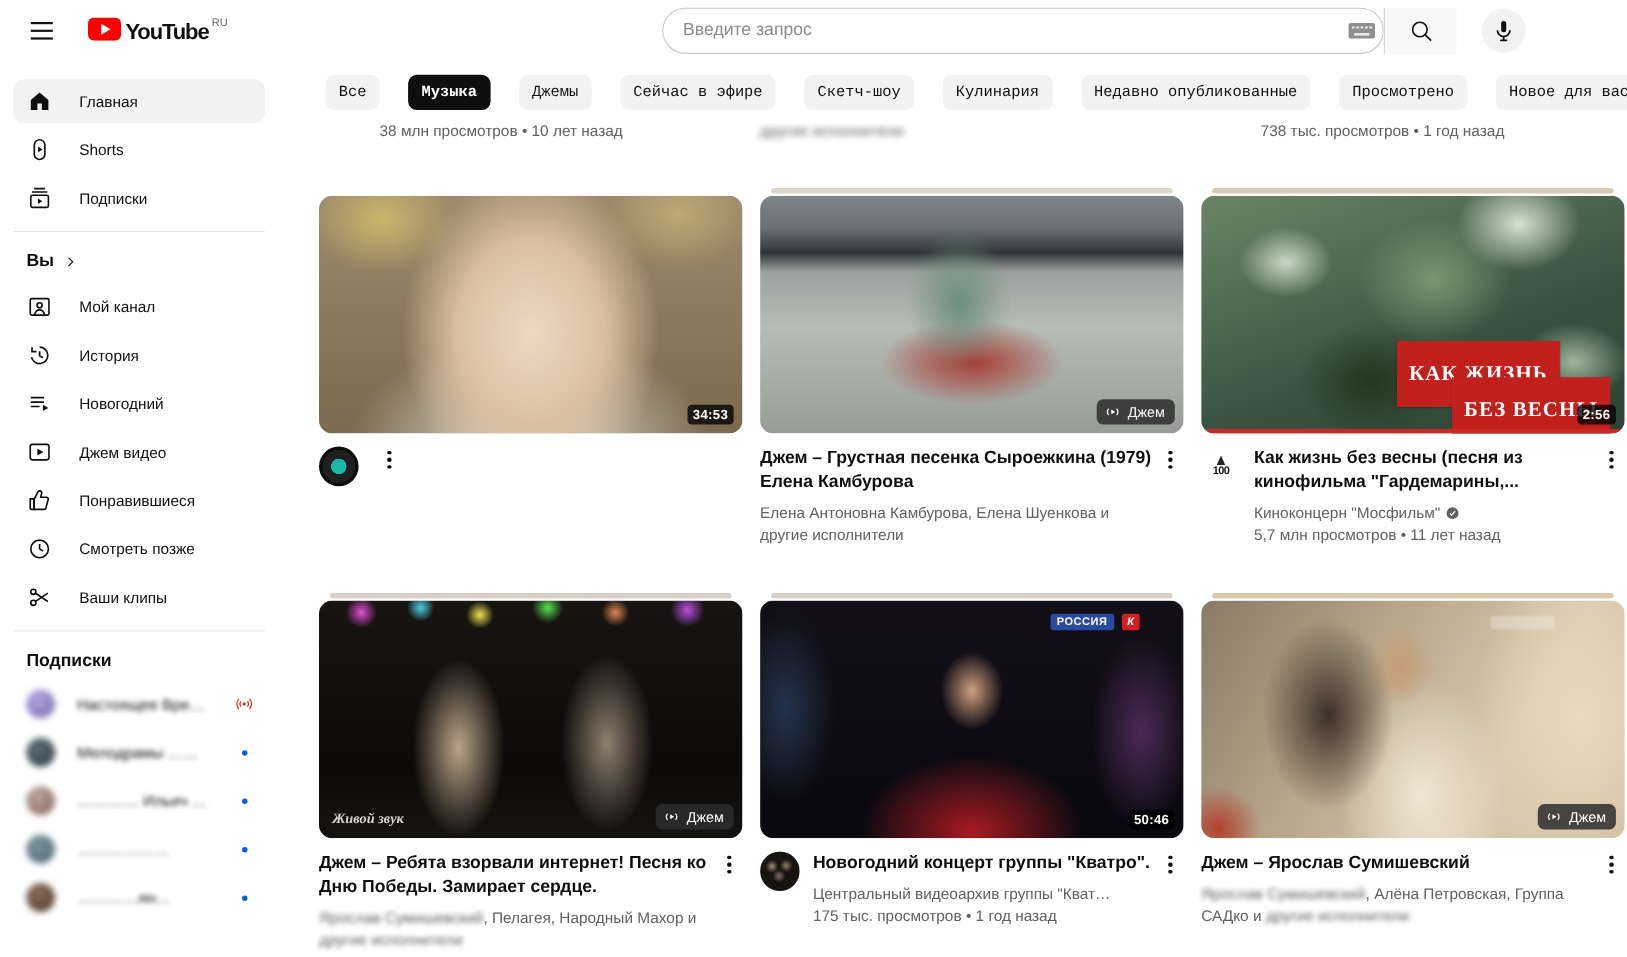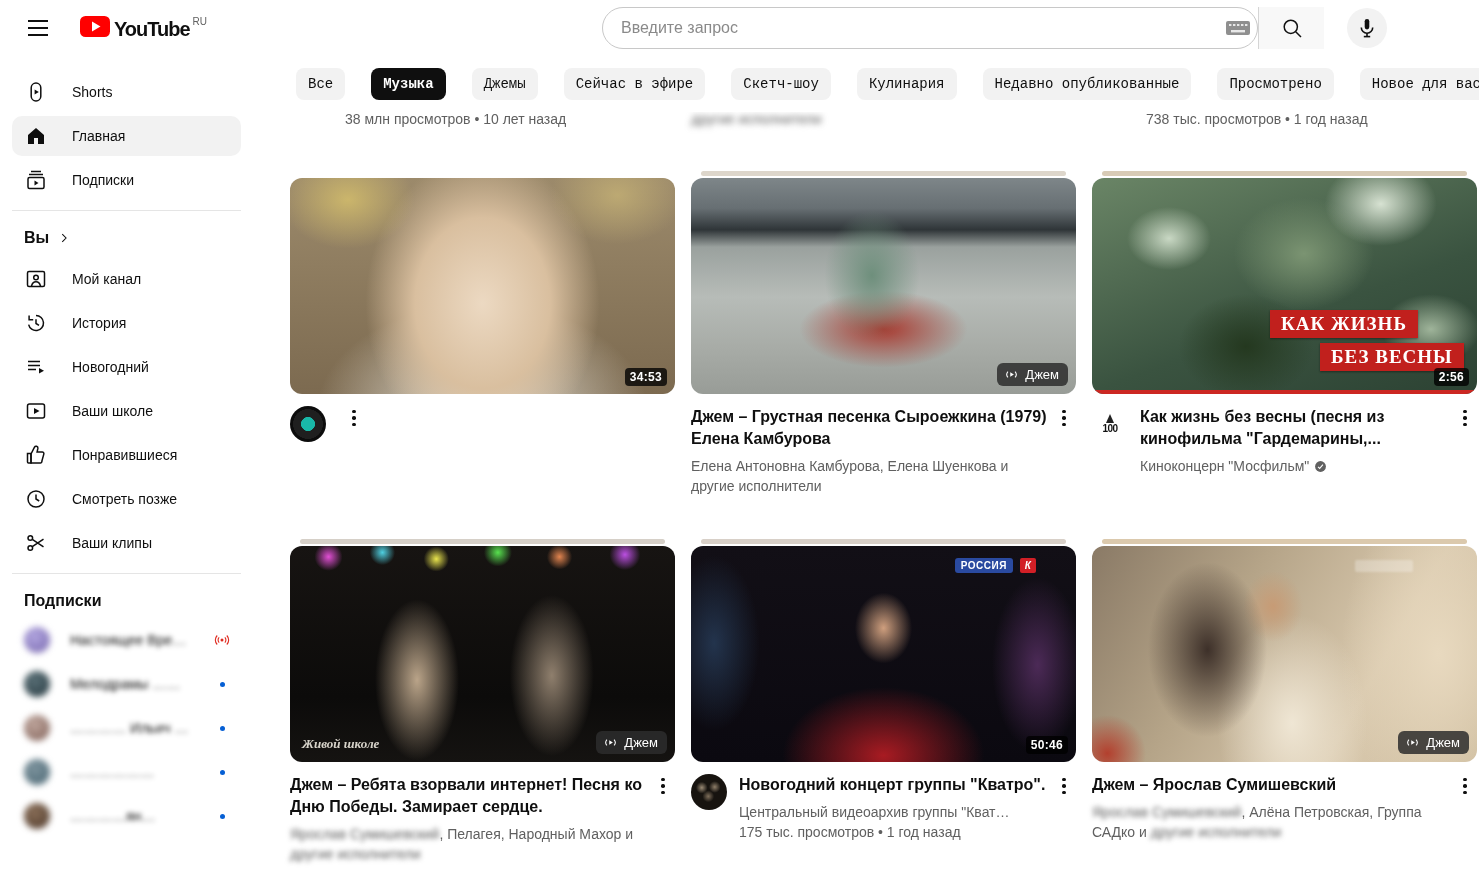--- a/index.html
+++ b/index.html
@@ -109,21 +109,21 @@
     radial-gradient(65px 125px at 6% 45%, #23344d, transparent 70%),
     linear-gradient(180deg,#120f16,#0b0910);}
   .t6{background:
     radial-gradient(55px 55px at 4% 96%, #b3402e, transparent 70%),
     radial-gradient(85px 125px at 30% 48%, #3d3029, transparent 70%),
     radial-gradient(44px 52px at 47% 28%, #c79b75, transparent 68%),
     radial-gradient(100px 145px at 52% 82%, #efe6d4, transparent 75%),
     radial-gradient(130px 210px at 90% 50%, #e8d9bf, transparent 75%),
     linear-gradient(120deg,#8a7a66,#b5a488 35%,#d9c9ae 70%,#cdbc9e);}
 
-  .banner { position:absolute; background:#c1201d; color:#fff; font-family:"Liberation Serif","DejaVu Serif",serif; font-weight:700; font-size:19px; letter-spacing:1px; padding:3px 11px; box-shadow:0 1px 2px rgba(0,0,0,.4); }
+  .banner { position:absolute; background:#c1201d; color:#fff; font-family:"Liberation Serif","DejaVu Serif",serif; font-weight:700; font-size:19px; letter-spacing:1px; padding:19px 11px; box-shadow:0 1px 2px rgba(0,0,0,.4); }
   .b1 { left:178px; top:132px; } .b2 { left:228px; top:165px; }
   .redbar { position:absolute; left:0; right:0; bottom:0; height:4px; background:#cc2722; }
   .live-sound { position:absolute; left:12px; bottom:10px; color:#e8e4da; font-family:"Liberation Serif","DejaVu Serif",serif; font-style:italic; font-weight:700; font-size:13px; opacity:.92; }
   .rusbadge { position:absolute; top:12px; right:40px; display:flex; align-items:center; gap:7px; }
   .rus-b { background:#2a4aa0; color:#fff; font-size:10px; font-weight:700; letter-spacing:.5px; padding:2px 6px; border-radius:3px; }
   .rus-k { background:#d21f26; color:#fff; font-size:10px; font-weight:700; font-style:italic; padding:2px 5px; border-radius:2px; }
   .wm { position:absolute; top:14px; right:64px; width:58px; height:12px; background:rgba(255,255,255,.28); border-radius:2px; filter:blur(1.2px); }
 
   .av-vinyl { background:radial-gradient(circle at 50% 50%, #19b8a8 0 27%, #1f1f1f 28% 58%, #0c0c0c 59% 100%); }
   .av-mos { background:#fff; display:flex; flex-direction:column; align-items:center; justify-content:center; gap:1px; }
@@ -193,36 +193,36 @@
     <button class="chip">Скетч-шоу</button>
     <button class="chip">Кулинария</button>
     <button class="chip">Недавно опубликованные</button>
     <button class="chip">Просмотрено</button>
     <button class="chip">Новое для вас</button>
   </div>
 </div>
 
 <div class="sidebar">
 
-  <div class="side-item">
-    <span class="side-icon">
-      <svg width="24" height="24" viewBox="0 0 24 24" fill="none" stroke="#0f0f0f" stroke-width="1.5">
-        <rect x="7.2" y="3" width="9.6" height="18" rx="4.8"></rect>
-        <polygon points="10.6,9.5 14.8,12 10.6,14.5" fill="#0f0f0f" stroke="none"></polygon>
-      </svg>
-    </span>
-    <span class="side-lbl">Shorts</span>
-  </div>
   <div class="side-item active">
     <span class="side-icon">
       <svg width="24" height="24" viewBox="0 0 24 24">
           <path d="M4 11 12 4l8 7v9h-6v-6h-4v6H4z" fill="#0f0f0f"></path>
         </svg>
     </span>
     <span class="side-lbl">Главная</span>
+  </div>
+  <div class="side-item">
+    <span class="side-icon">
+      <svg width="24" height="24" viewBox="0 0 24 24" fill="none" stroke="#0f0f0f" stroke-width="1.5">
+        <rect x="7.2" y="3" width="9.6" height="18" rx="4.8"></rect>
+        <polygon points="10.6,9.5 14.8,12 10.6,14.5" fill="#0f0f0f" stroke="none"></polygon>
+      </svg>
+    </span>
+    <span class="side-lbl">Shorts</span>
   </div>
   <div class="side-item">
     <span class="side-icon">
       <svg width="24" height="24" viewBox="0 0 24 24" fill="none" stroke="#0f0f0f" stroke-width="1.5">
         <path d="M7 3.5h10"></path>
           <path d="M5 6.5h14"></path>
         <rect x="4" y="9.5" width="16" height="11" rx="1.5"></rect>
         <polygon points="10.5,12.5 14.5,15 10.5,17.5" fill="#0f0f0f" stroke="none"></polygon>
       </svg>
     </span>
@@ -267,21 +267,21 @@
     </span>
     <span class="side-lbl">Новогодний</span>
   </div>
   <div class="side-item">
     <span class="side-icon">
       <svg width="24" height="24" viewBox="0 0 24 24" fill="none" stroke="#0f0f0f" stroke-width="1.5">
         <rect x="3.5" y="5" width="17" height="14" rx="2"></rect>
         <polygon points="10,9 15.5,12 10,15" fill="#0f0f0f" stroke="none"></polygon>
       </svg>
     </span>
-    <span class="side-lbl">Ваши школе</span>
+    <span class="side-lbl">Джем видео</span>
   </div>
   <div class="side-item">
     <span class="side-icon">
       <svg width="24" height="24" viewBox="0 0 24 24" fill="none" stroke="#0f0f0f" stroke-width="1.5">
         <path d="M3.5 10.5h3.5V20H4.5a1 1 0 0 1-1-1z"></path>
         <path d="M7 11l3.5-6.8a1.8 1.8 0 0 1 3.4 1l-.8 3.8h5.2a1.6 1.6 0 0 1 1.5 2.1l-1.9 7A1.6 1.6 0 0 1 16.4 20H7z"></path>
       </svg>
     </span>
     <span class="side-lbl">Понравившиеся</span>
   </div>
@@ -399,33 +399,34 @@
     </div>
     <div class="tcol">
       <h3 class="vtitle">Как жизнь без весны (песня из кинофильма "Гардемарины,...</h3>
       <div class="chrow">
         <span class="byline">Киноконцерн "Мосфильм"</span>
         <svg width="13" height="13" viewBox="0 0 24 24">
           <circle cx="12" cy="12" r="10" fill="#606060"></circle>
           <path d="M7.5 12.5l3 3 6-7" stroke="#fff" stroke-width="2" fill="none"></path>
         </svg>
       </div>
+      <div class="vmeta">5,7 млн просмотров • 11 лет назад</div>
     </div>
     <button class="kebab">
         <i></i>
         <i></i>
         <i></i>
       </button>
   </div>
 </div>
 
 <div class="card c4">
   <div class="stackbar sb4"></div>
   <div class="thumb t4">
-    <span class="live-sound">Живой школе</span>
+    <span class="live-sound">Живой звук</span>
     <span class="jam">
       <svg width="15" height="15" viewBox="0 0 24 24" fill="none">
         <polygon points="10,8.5 15.8,12 10,15.5" fill="#fff"></polygon>
         <path d="M6.3 7.3a7.2 7.2 0 0 0 0 9.4M17.7 7.3a7.2 7.2 0 0 1 0 9.4" stroke="#fff" stroke-width="1.7"></path>
       </svg>
       <span>Джем</span>
     </span>
   </div>
   <div class="info">
     <div class="tcol">

